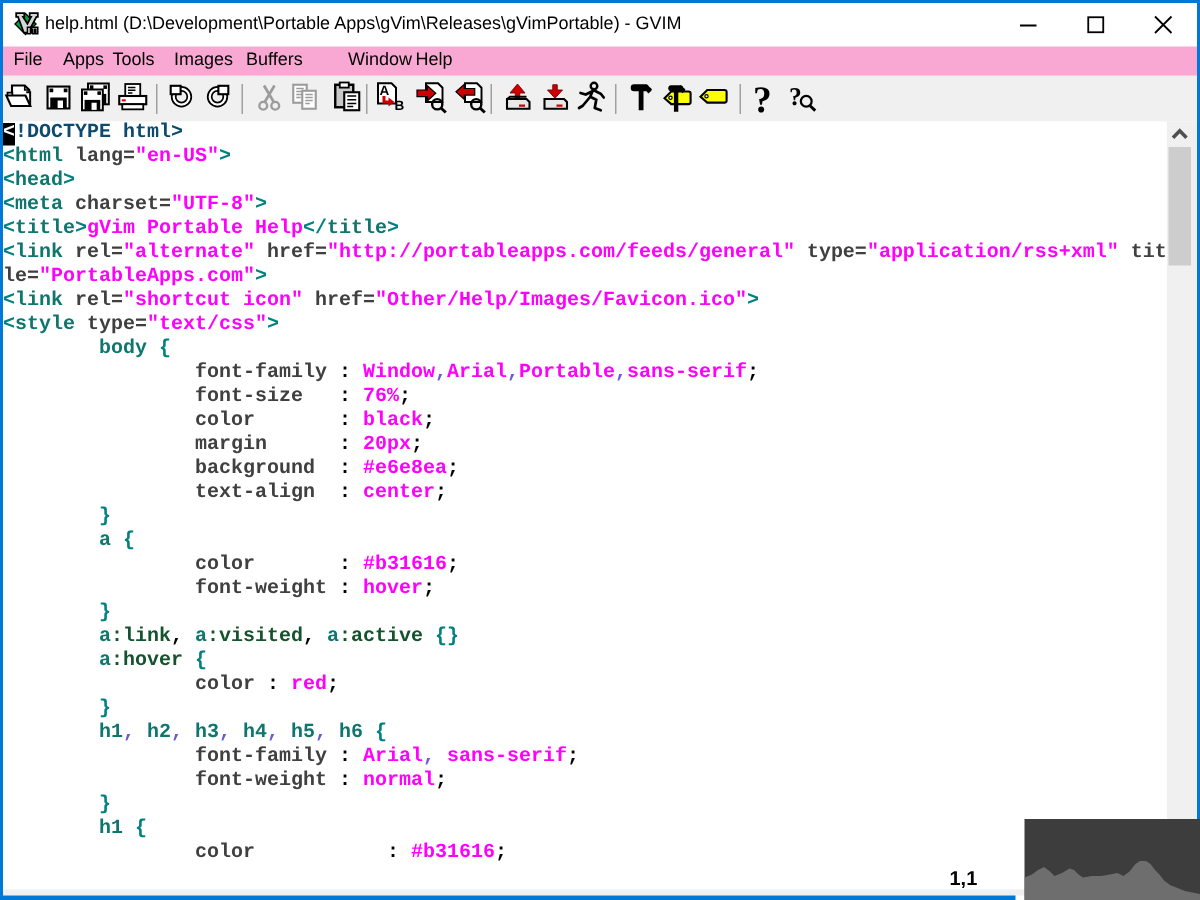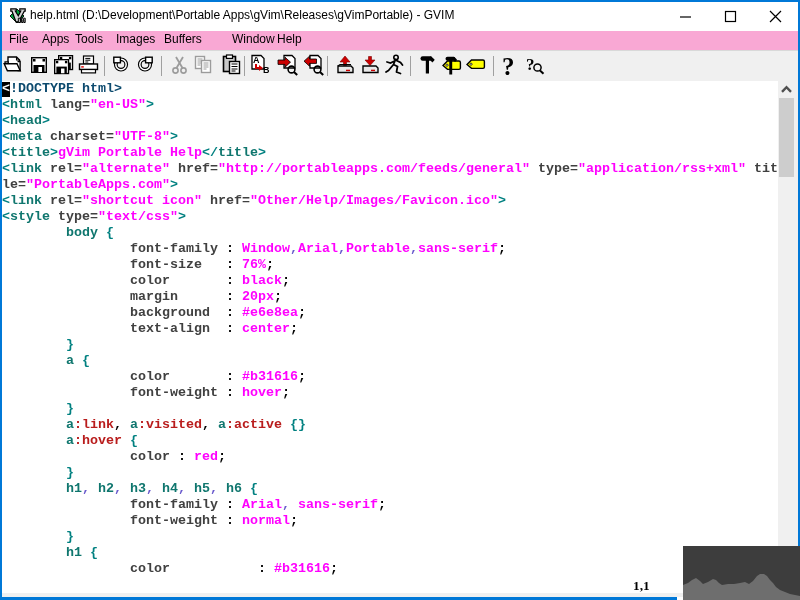--- a/index.html
+++ b/index.html
@@ -10,24 +10,24 @@
 #menubar{position:absolute;left:0;top:31px;width:800px;height:19px;background:#f9a8d4;font-size:12px;color:#000}
 #menubar span{display:inline-block;padding-top:1px}
 #mline{position:absolute;left:0;top:50px;width:800px;height:1px;background:#d9d9d9}
 #toolbar{position:absolute;left:0;top:51px;width:800px;height:30px;background:#f0f0f0}
 .tsep{position:absolute;top:5px;width:1px;height:20px;background:#a0a0a0}
 #text{position:absolute;left:0px;top:81px;width:776px;height:512px;background:#fff}
 pre{position:absolute;left:2px;top:-0.5px;z-index:2;font-family:"Liberation Mono",monospace;
  font-weight:bold;font-size:13.33px;line-height:16px;color:#000}
 pre i{font-style:normal}
 .t{color:#008080}.s{color:#0f766e}.g{color:#404040}.m{color:#ff00ff}
-.b{color:#0c4a6e}.p{color:#b91c1c}.c{color:#6a5acd}
+.b{color:#0c4a6e}.p{color:#14532d}.c{color:#6a5acd}
 .cur{color:#fff}
 #cursor{position:absolute;left:2px;top:1px;width:8px;height:15px;background:#000;z-index:1}
-#ruler{position:absolute;left:633px;top:578px;font-family:Liberation Serif, serif;font-weight:bold;font-size:13.33px;line-height:16px;color:#000}
+#ruler{position:absolute;left:633px;top:578px;font-family:Liberation Sans, sans-serif;font-weight:bold;font-size:13.33px;line-height:16px;color:#000}
 #sbar{position:absolute;left:778px;top:81px;width:20px;height:512px;background:#f0f0f0}
 #sthumb{position:absolute;left:1px;top:17px;width:15px;height:79px;background:#cdcdcd}
 #sarrow{position:absolute;left:1px;top:2px}
 #greystrip{position:absolute;left:0;top:593px;width:800px;height:4px;background:#f0f0f0;z-index:39}
 #bborder{position:absolute;left:0;top:597px;width:677px;height:2.5px;background:#0078d7;z-index:40}
 #overlay{position:absolute;left:683px;top:546px;width:117px;height:54px;background:#3d3d3d;z-index:50}
 #overlay svg{position:absolute;left:0;top:0}
 .cap{position:absolute;top:0;height:31px}
 </style></head><body>
 <div id="win">

